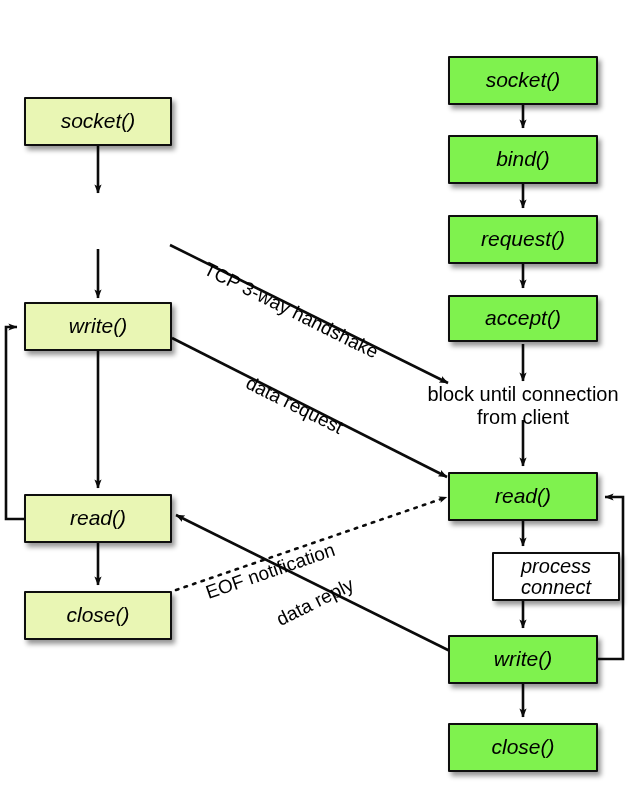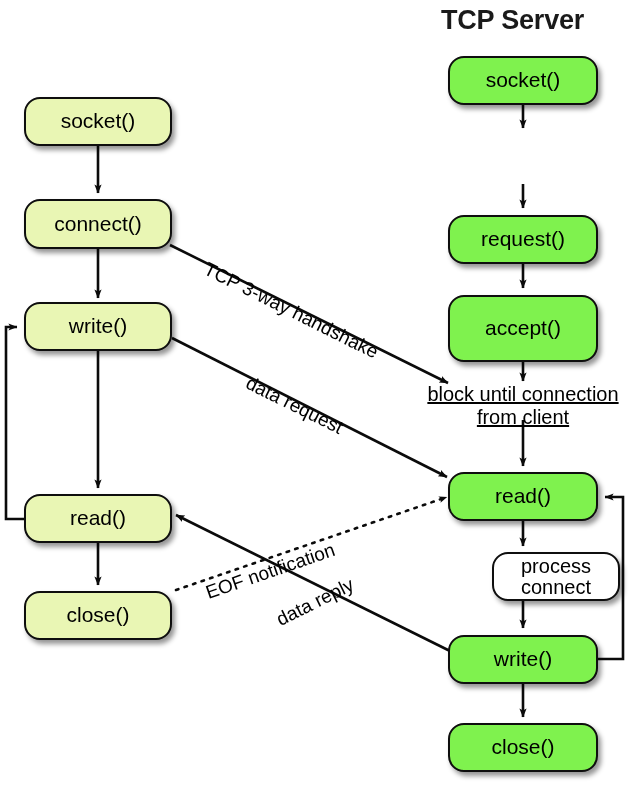--- a/index.html
+++ b/index.html
@@ -31,29 +31,30 @@
     font-size: 27px;
     font-weight: bold;
     color: #1a1a1a;
     letter-spacing: -0.2px;
     white-space: nowrap;
   }
   .node {
     position: absolute;
     box-sizing: border-box;
     border: 2px solid #0e0e0e;
-    border-radius: 16px;
+    border-radius: 1px;
     display: flex;
     align-items: center;
     justify-content: center;
     font-size: 21px;
     color: #000000;
     box-shadow: 3px 4px 5px rgba(0,0,0,0.42);
     line-height: 1.05;
     text-align: center;
+    font-style: italic;
   }
   .node.client {
     background: #e9f6b4;
   }
   .node.server {
     background: #7ff24e;
   }
   .node.plain {
     background: #ffffff;
     flex-direction: column;
@@ -113,42 +114,41 @@
       <line x1="170" y1="245" x2="448" y2="383" marker-end="url(#ah)"></line>
       <line x1="172" y1="338" x2="447" y2="477" marker-end="url(#ah)"></line>
       <line x1="450" y1="651" x2="176" y2="515" marker-end="url(#ah)"></line>
     </g>
 
     <g stroke="#0b0b0b" stroke-width="2.6" fill="none" stroke-dasharray="2.5,6.5" stroke-linecap="round">
       <line x1="176" y1="590" x2="447" y2="497" marker-end="url(#ahs)"></line>
     </g>
   </svg>
 
-  <div class="title" style="left:441px; top:5px;">TCP Server</div>
 
   <div class="node client" style="left:24px; top:97px; width:148px; height:49px;">socket()</div>
-  <div class="node client" style="left:24px; top:199px; width:148px; height:50px;">connect()</div>
   <div class="node client" style="left:24px; top:302px; width:148px; height:49px;">write()</div>
   <div class="node client" style="left:24px; top:494px; width:148px; height:49px;">read()</div>
   <div class="node client" style="left:24px; top:591px; width:148px; height:49px;">close()</div>
 
   <div class="node server" style="left:448px; top:56px; width:150px; height:49px;">socket()</div>
+  <div class="node server" style="left:448px; top:135px; width:150px; height:49px;">bind()</div>
   <div class="node server" style="left:448px; top:215px; width:150px; height:49px;">request()</div>
-  <div class="node server" style="left:448px; top:295px; width:150px; height:67px;">accept()</div>
+  <div class="node server" style="left:448px; top:295px; width:150px; height:47px;">accept()</div>
   <div class="node server" style="left:448px; top:472px; width:150px; height:49px;">read()</div>
 
   <div class="node plain" style="left:460px; top:552px; width:128px; height:49px;margin-left:32px;">
     <span>process</span>
     <span>connect</span>
   </div>
 
   <div class="node server" style="left:448px; top:635px; width:150px; height:49px;">write()</div>
   <div class="node server" style="left:448px; top:723px; width:150px; height:49px;">close()</div>
 
-  <div class="free-label" style="left:423px; top:383px; width:200px;text-decoration:underline;">block until connection
+  <div class="free-label" style="left:423px; top:383px; width:200px;">block until connection
 from client</div>
 
   <div class="edge-label" style="left:210px; top:258px; transform: rotate(26.5deg);">TCP 3-way handshake</div>
   <div class="edge-label" style="left:252px; top:372px; transform: rotate(26.5deg);">data request</div>
   <div class="edge-label" style="left:203px; top:583px; transform: rotate(-19deg);">EOF notification</div>
   <div class="edge-label" style="left:273px; top:611px; transform: rotate(-26.5deg);">data reply</div>
 
 </div>
 
 </body></html>

